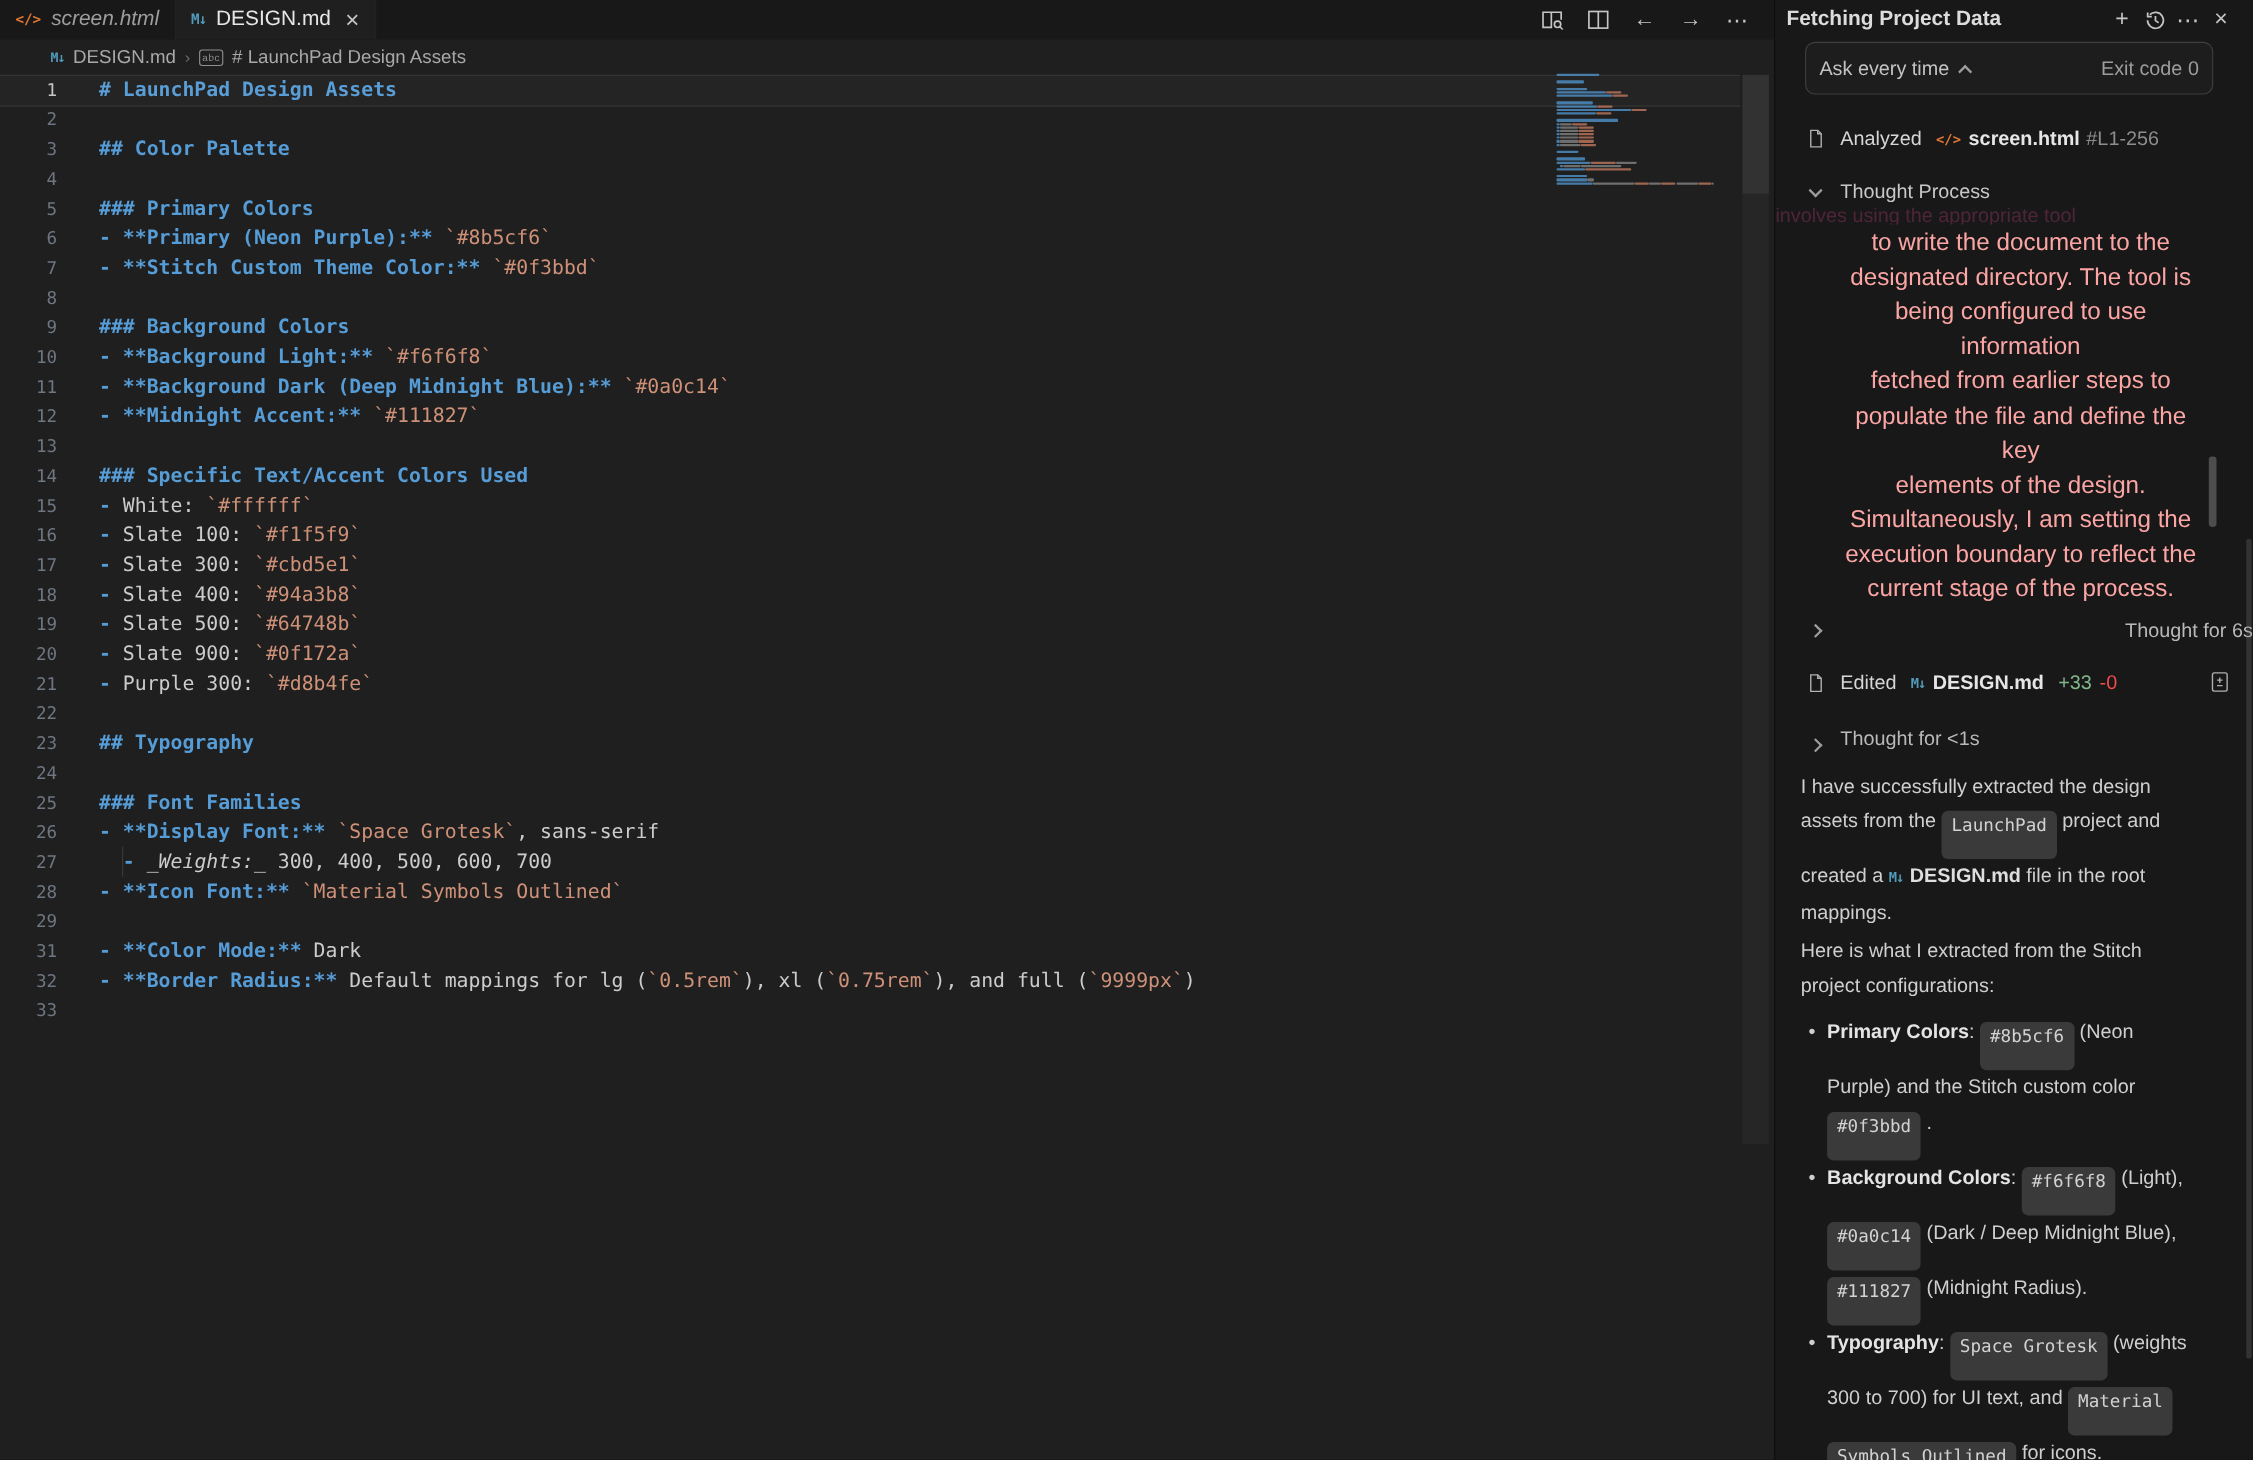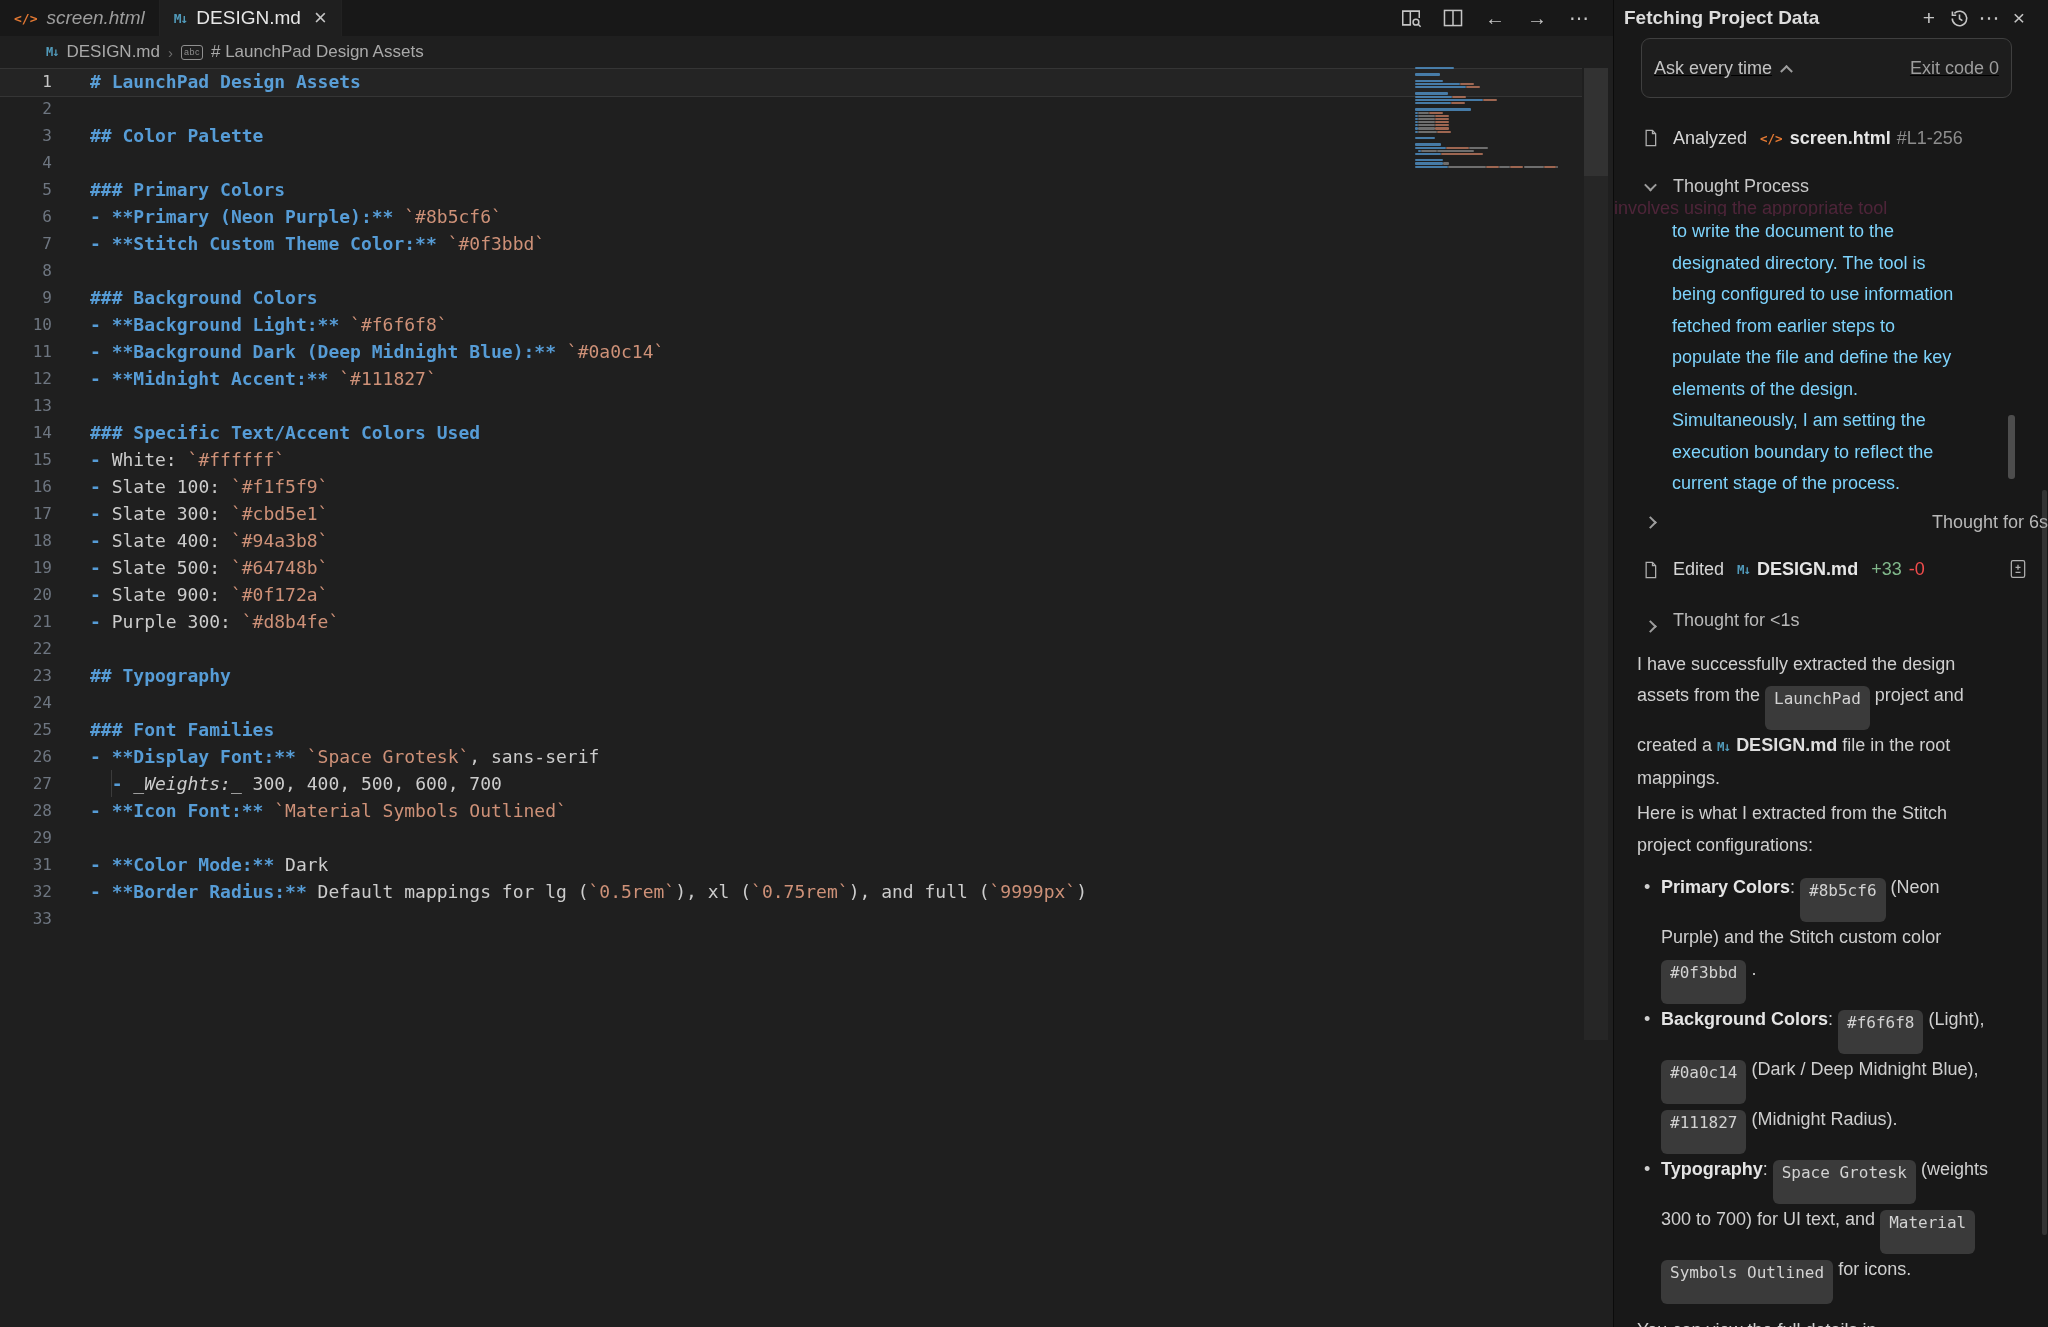--- a/index.html
+++ b/index.html
@@ -50,38 +50,38 @@
   #divider{position:absolute;left:1613px;top:0;width:1px;height:1327px;background:#0b0b0b;}
   #panel{position:absolute;left:1614px;top:0;width:434px;height:1327px;background:#181818;}
   #panel-header{height:36px;display:flex;align-items:center;padding:0 14px 0 10px;}
   #panel-title{font-size:19px;font-weight:600;color:#dcdcdc;flex:1;}
   .ph-ic{color:#c5c5c5;width:30px;height:26px;display:flex;align-items:center;justify-content:center;font-size:21px;}
   .chev{width:9px;height:9px;border-right:2px solid #9d9d9d;border-bottom:2px solid #9d9d9d;display:inline-block;flex:none;}
   .chev.down{transform:rotate(45deg) translate(-1px,-1px);}
   .chev.right{transform:rotate(-45deg);}
   .chev.up{transform:rotate(-135deg) translate(-2px,-2px);}
 
-  #cmd-card{margin:2px 36px 0 27px;height:60px;border:1px solid #3f3f3f;border-radius:9px;
-    display:flex;align-items:center;padding:0 12px;background:#1d1d1d;text-decoration:underline;}
+  #cmd-card{margin:2px 36px 0 27px;height:48px;border:1px solid #3f3f3f;border-radius:9px;
+    display:flex;align-items:center;padding:0 12px;background:#1d1d1d;}
   #cmd-left{display:flex;align-items:center;gap:10px;font-size:18px;color:#c3c3c3;flex:1;}
   #cmd-right{font-size:18px;color:#9d9d9d;}
 
   .prow{display:flex;align-items:center;height:28px;padding-left:27px;gap:13px;position:relative;}
   .prow .icon-col{width:19px;display:flex;justify-content:center;flex:none;}
   .prow-label{font-size:18px;color:#b9b9b9;}
   .prow-file{font-size:18px;font-weight:bold;color:#e6e6e6;}
   .prow-range{font-size:18px;color:#8d8d8d;}
   .added{color:#81b88b;font-size:18px;}
   .removed{color:#f14c4c;font-size:18px;}
   .fico-sm{font-family:"DejaVu Sans Mono", monospace;font-size:12.5px;font-weight:bold;}
   #row-analyzed{margin-top:26px;}
   #tp-header{margin-top:20px;}
   #tp-faded{height:16px;overflow:hidden;opacity:.25;font-size:18px;line-height:16px;color:#ec4899;}
   #tp-body{margin-left:58px;width:330px;}
-  #tp-body div{font-size:18px;line-height:31.5px;color:#7dd3fc;}
+  #tp-body div{font-size:22px;line-height:31.5px;color:#fca5a5;text-align:center;}
   #row-t6{margin-top:9px;justify-content:space-between;}
   #row-edit{margin-top:19px;}
   #row-t1{margin-top:19px;align-items:flex-end;}
   #edit-diff-ic{position:absolute;right:20px;top:2px;}
 
   #message{margin:18px 30px 0 23px;}
   .mline{font-size:18px;line-height:31.5px;color:#cfcfcf;white-space:nowrap;}
   .mb{font-weight:bold;color:#e4e4e4;}
   .chip{display:inline-block;background:#3a3a3a;border-radius:6px;padding:0 9px;height:44px;line-height:25px;
     font-family:"DejaVu Sans Mono", monospace;font-size:16px;color:#d2d2d2;vertical-align:-3px;}

